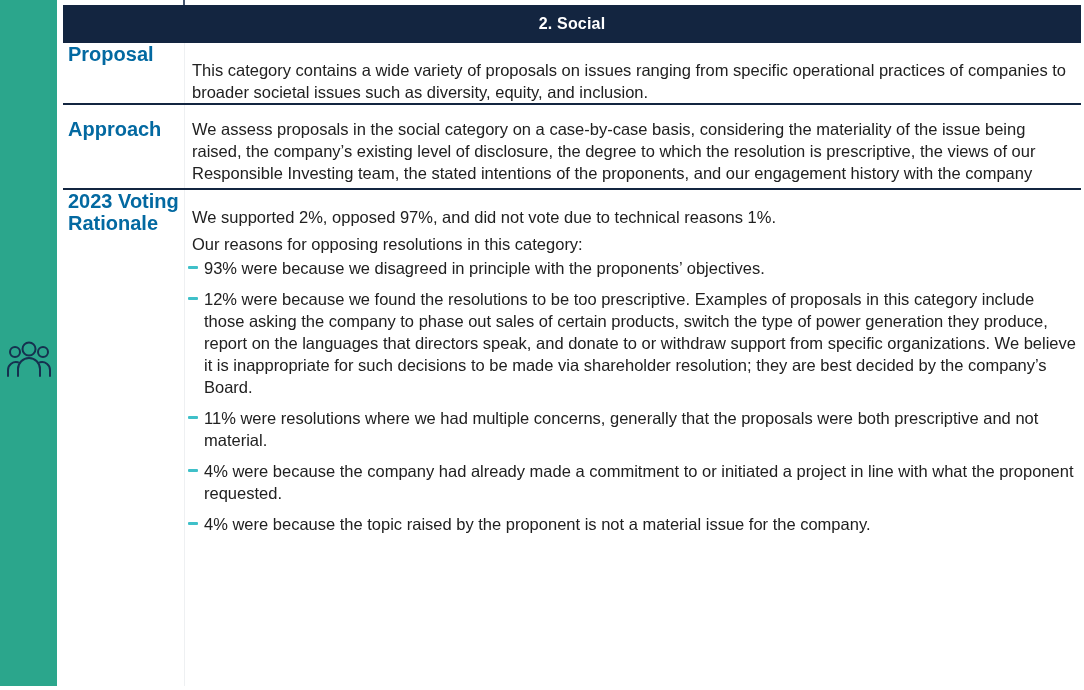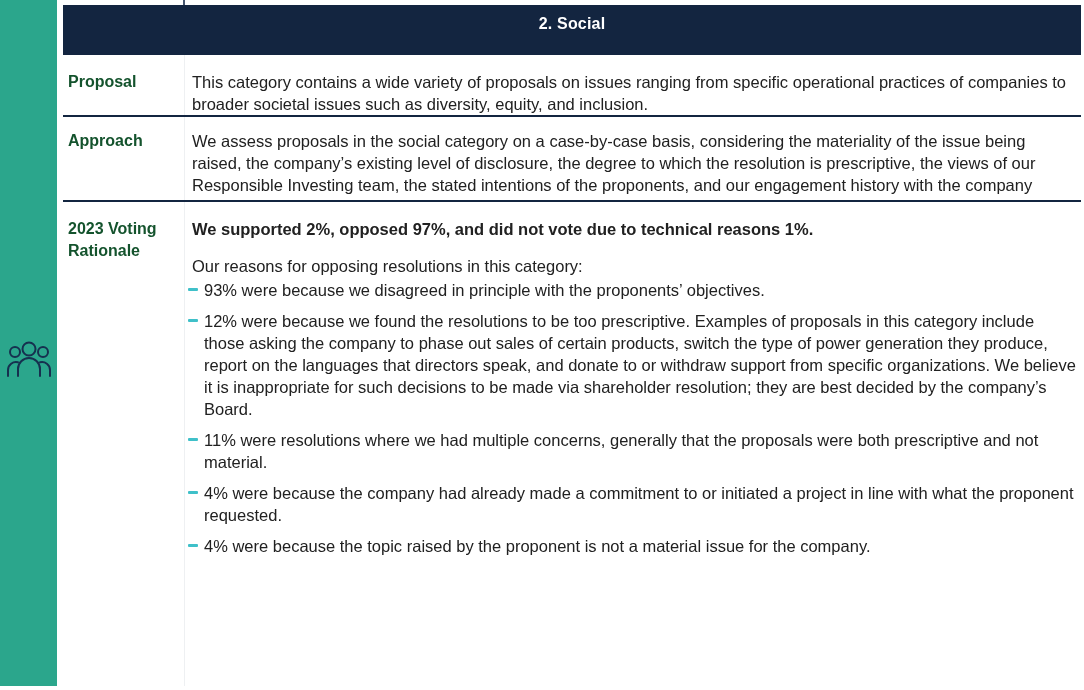--- a/index.html
+++ b/index.html
@@ -32,53 +32,53 @@
     left: 183px; top: 0;
     width: 2px; height: 5px;
     background: #46566f;
   }
   .doc-table {
     position: absolute;
     left: 63px; top: 5px;
     width: 1018px;
   }
   .table-header {
-    height: 50px;
+    height: 38px;
     background: #132540;
     color: #ffffff;
     font-size: 16px;
     font-weight: bold;
     text-align: center;
     line-height: 38px;
     letter-spacing: 0.2px;
   }
   .row {
     display: flex;
     border-bottom: 2px solid #132540;
   }
   .row.last { border-bottom: none; }
   .row-label {
     flex: 0 0 129px;
-    padding: 16px 6px 0 5px;
-    color: #14532d;
-    font-size: 16px;
+    padding: 0 6px 0 5px;
+    color: #0369a1;
+    font-size: 20px;
     font-weight: bold;
     line-height: 22px;
   }
   .row-body {
     flex: 1 1 auto;
     padding: 16px 4px 9px 0;
     color: #212121;
     font-size: 16.5px;
     line-height: 22px;
   }
   .row-proposal .row-body { padding-bottom: 0; }
   .row-approach .row-body { padding-top: 13px; padding-bottom: 4px; }
   .row-approach .row-label { padding-top: 13px; }
-  .lead-bold { font-weight: bold; margin-bottom: 15px; }
+  .lead-bold { font-weight: normal; margin-bottom: 5px; }
   .intro-line { margin-bottom: 2px; }
   .bullet-list { list-style: none; margin-left: -4px; }
   .bullet-item {
     position: relative;
     padding-left: 16px;
     margin-bottom: 9px;
   }
   .bullet-item:last-child { margin-bottom: 0; }
   .bullet-dash {
     position: absolute;

